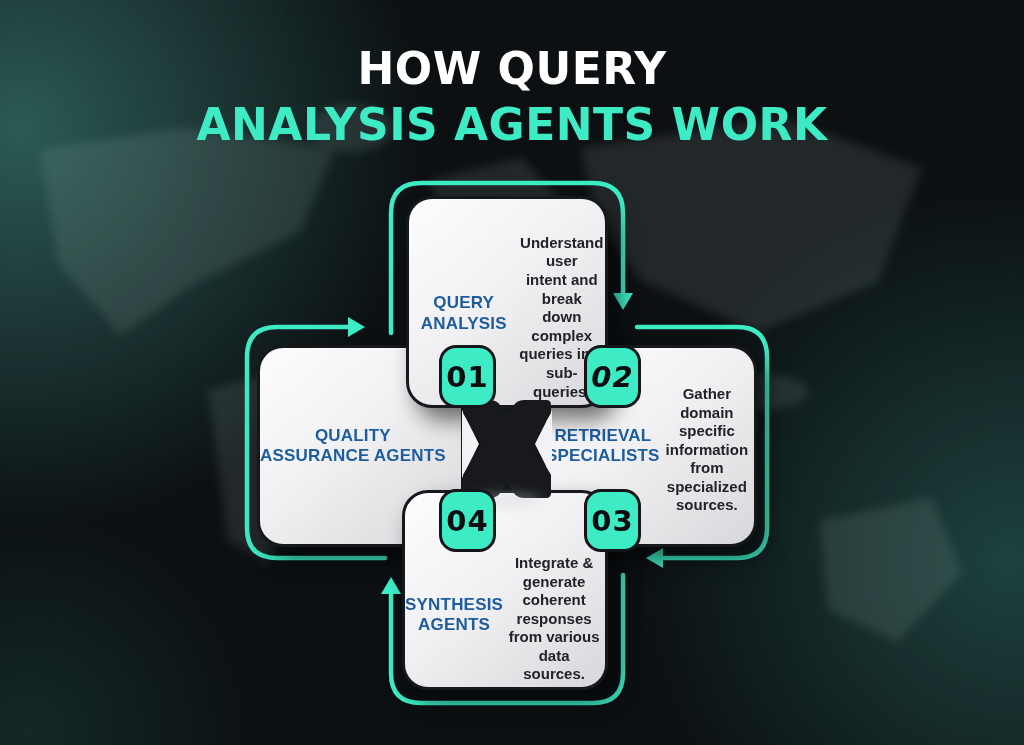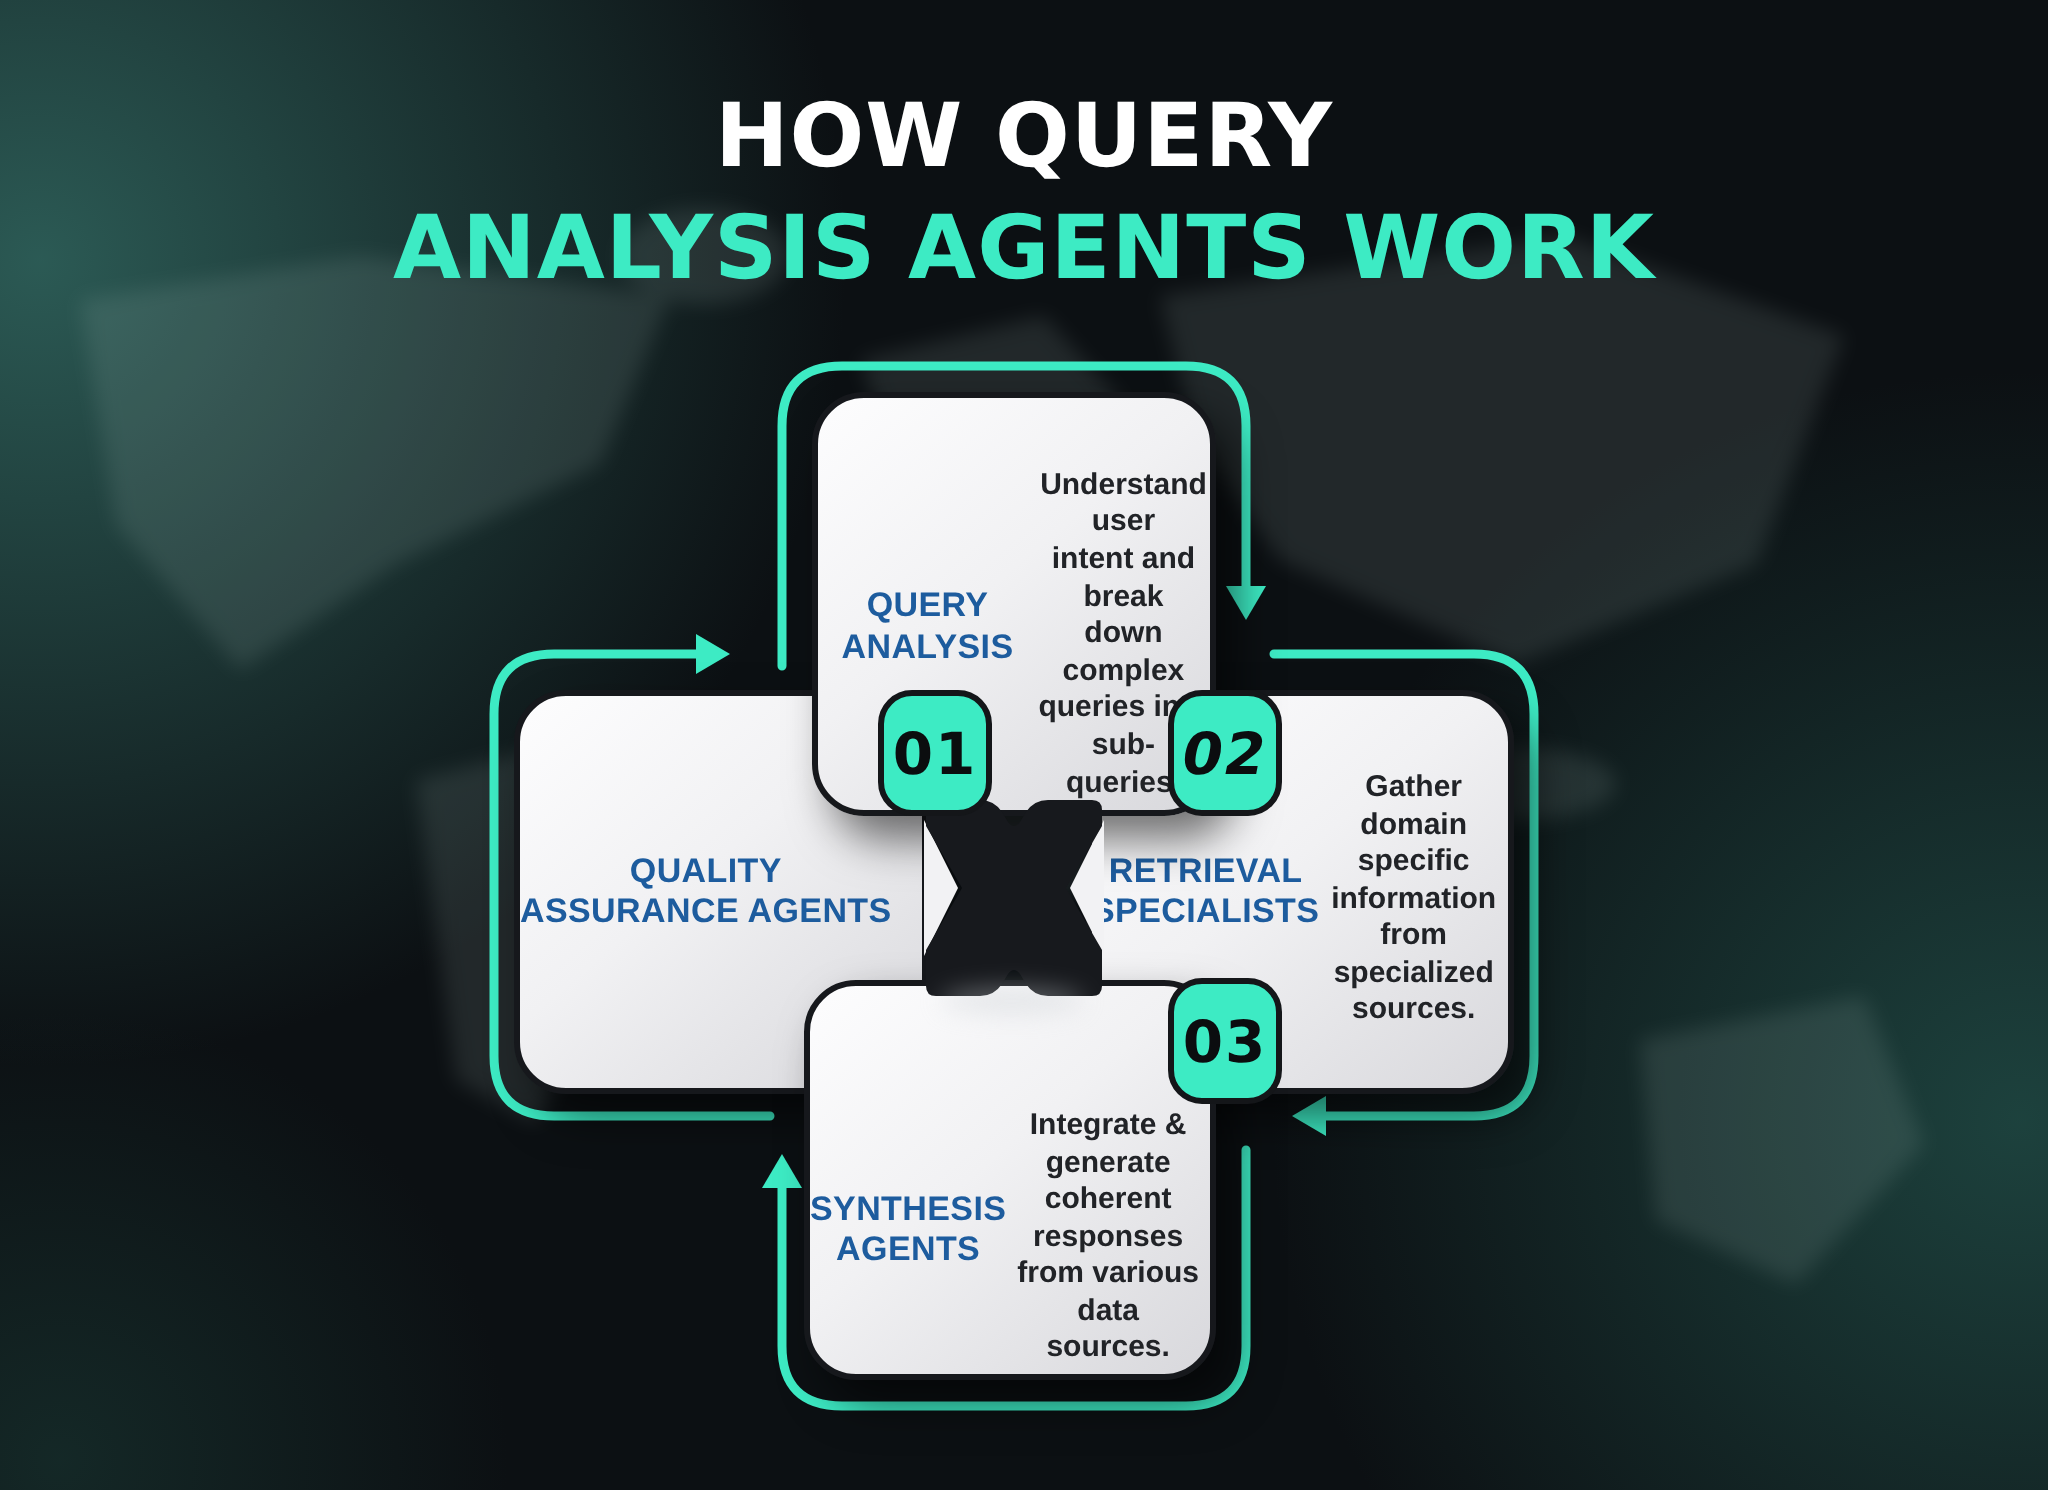--- a/index.html
+++ b/index.html
@@ -129,14 +129,15 @@
                L546 400 Q551 400 551 405 L551 413 L533 444 L551 475 L551 493 Q551 498 546 498
                L524 498 Q517 498 513 492 L510 487 Q507 483 504 487 L501 492 Q497 498 490 498
                L468 498 Q463 498 463 493 L463 475 L481 444 L463 413 L463 405 Q463 400 468 400 Z" fill="#17191d"></path>
     </g>
   </svg>
   <div class="bevel"></div>
 
   <div class="badge badge-01">01</div>
   <div class="badge badge-02">02</div>
   <div class="badge badge-03">03</div>
+  <div class="badge badge-04">04</div>
 
 </div>
 
 </body></html>

